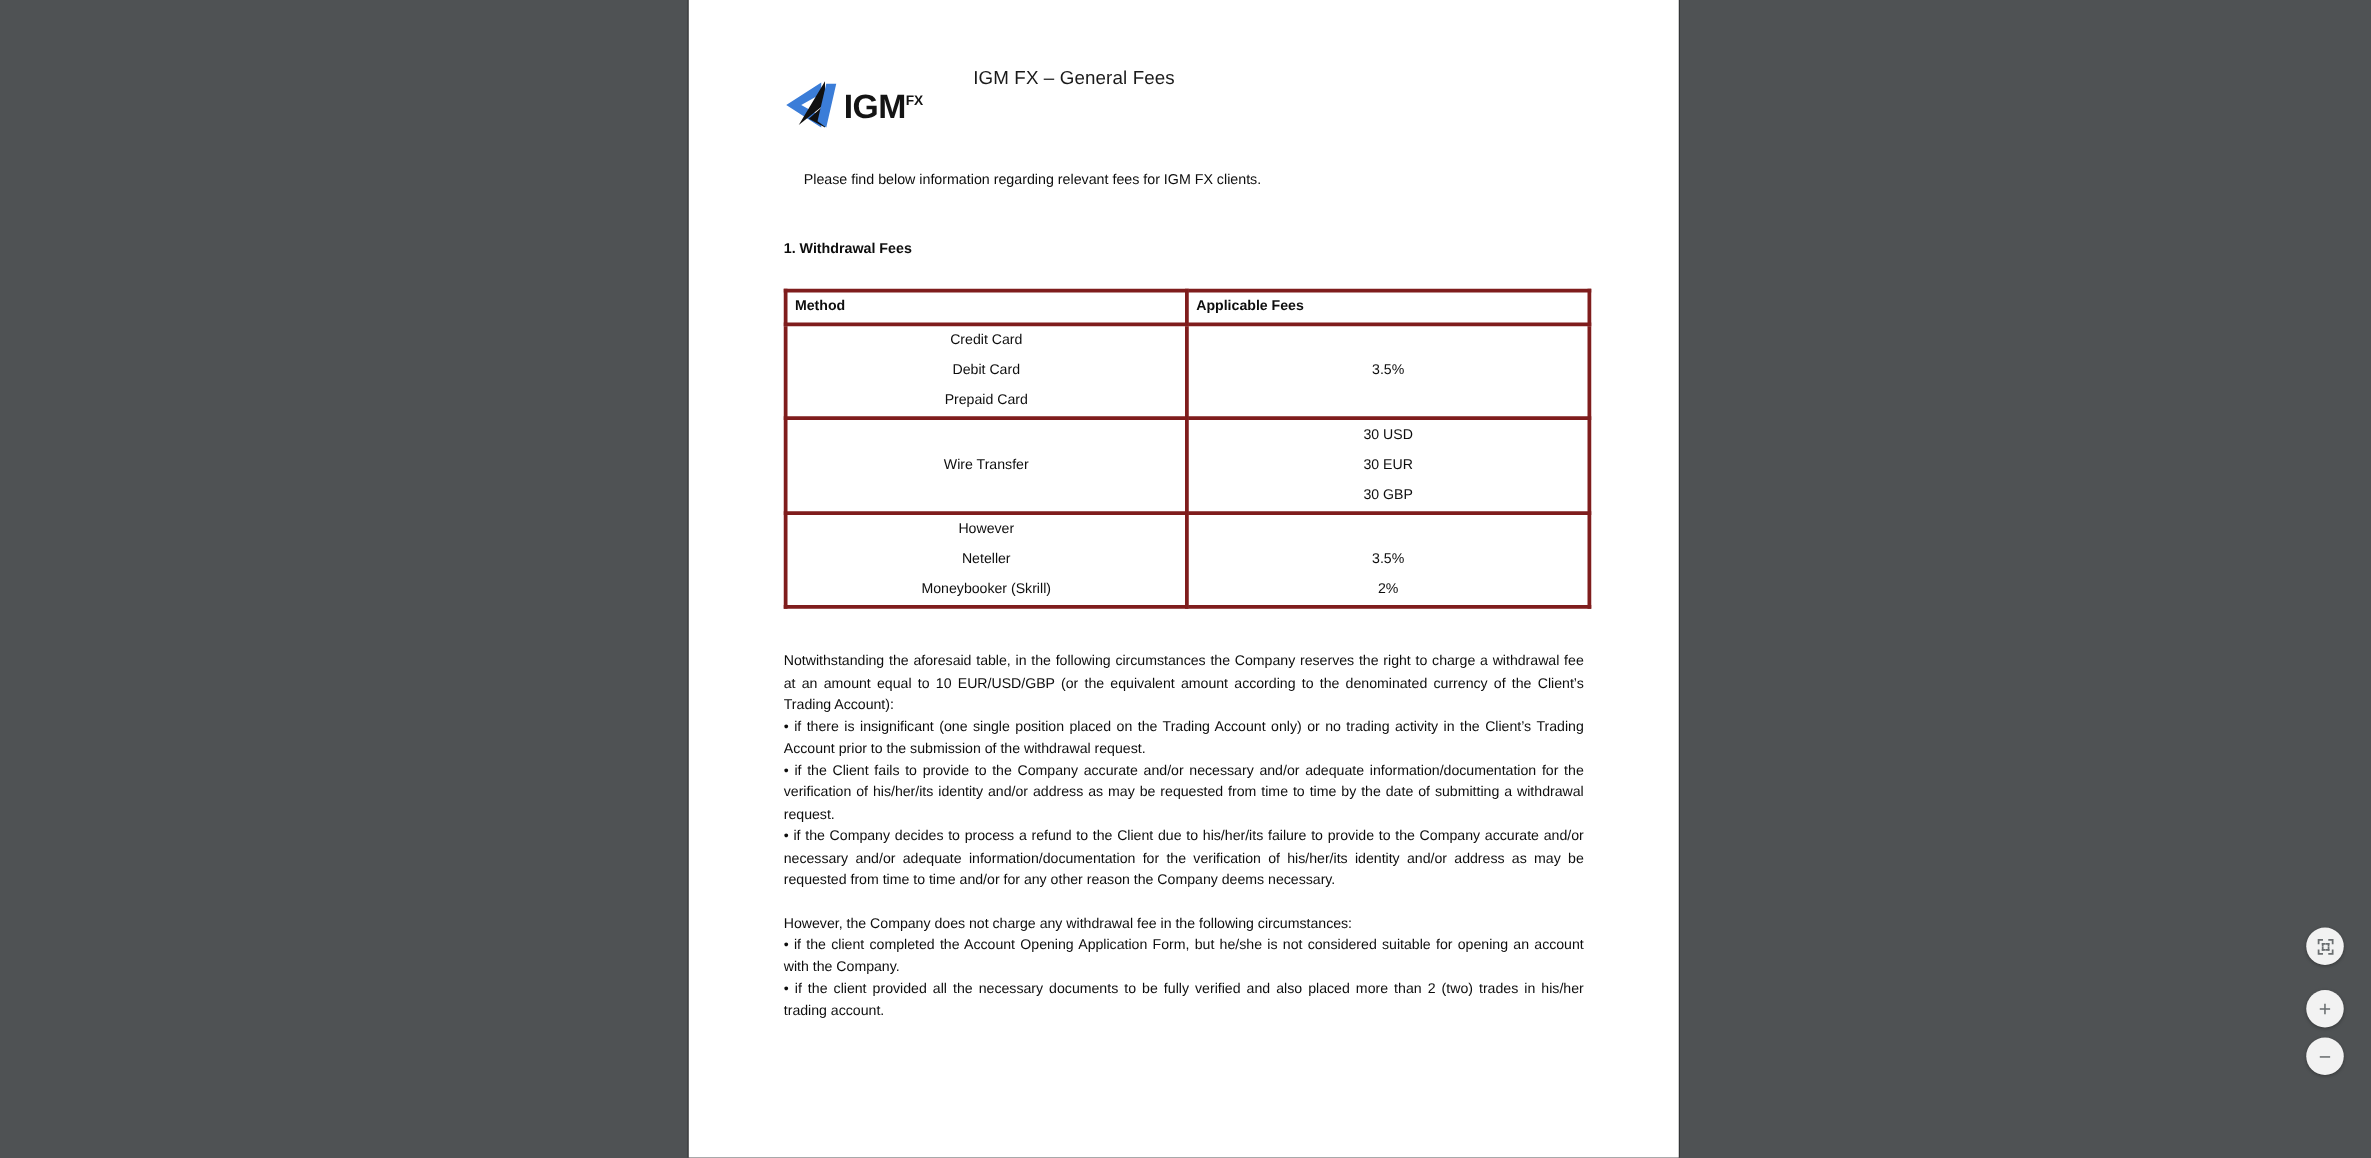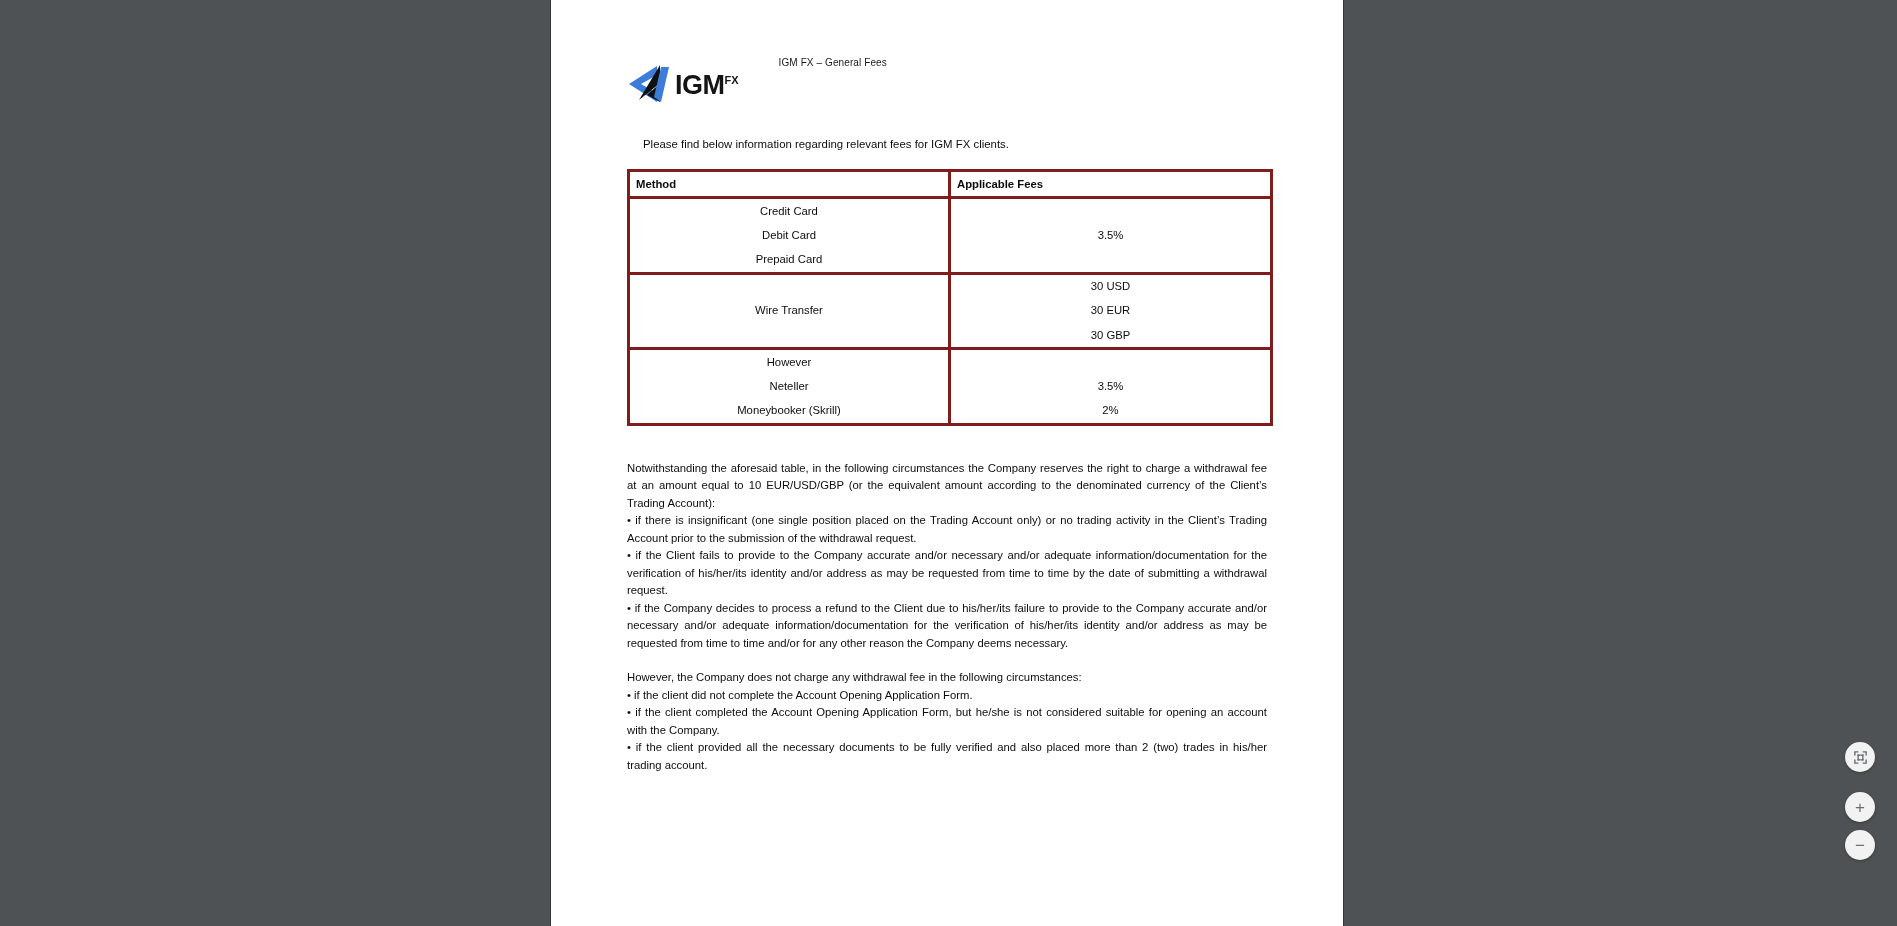--- a/index.html
+++ b/index.html
@@ -72,28 +72,28 @@
     position: relative;
     top: 1px;
   }
   .logo-sup {
     font-size: 11px;
     font-weight: 700;
     vertical-align: super;
     letter-spacing: 0;
   }
   .doc-title {
-    font-size: 10px;
+    font-size: 15px;
     color: #1a1a1a;
     letter-spacing: 0.1px;
   }
 
   
   .intro {
-    margin: 0 0 16px 0;
+    margin: 0 0 38px 0;
     font-size: 11.4px;
     padding-left: 16px;
   }
   .section-heading {
     font-weight: 700;
     font-size: 11.4px;
     margin: 0 0 22px 0;
   }
 
   
@@ -194,20 +194,21 @@
             <polygon points="33,1 33,38 20,31 37,16 12,36" fill="#111111"></polygon>
             <polygon points="34,3 42,3 34,38 27,33" fill="#3b7dd8"></polygon>
           </svg>
           <span class="logo-word"><span>IGM</span><span class="logo-sup">FX</span></span>
         </div>
         <div class="doc-title">IGM FX – General Fees</div>
       </div>
 
       <p class="intro">Please find below information regarding relevant fees for IGM FX clients.</p>
 
+      <p class="section-heading">1. Withdrawal Fees</p>
 
       <table class="fees">
         <colgroup>
             <col class="c1">
             <col class="c2">
           </colgroup>
         <thead>
           <tr>
             <th>Method</th>
             <th>Applicable Fees</th>
@@ -250,21 +251,20 @@
       </table>
 
       <p class="just">Notwithstanding the aforesaid table, in the following circumstances the Company reserves the right to charge a withdrawal fee at an amount equal to 10 EUR/USD/GBP (or the equivalent amount according to the denominated currency of the Client’s Trading Account):</p>
       <p class="bullet">• if there is insignificant (one single position placed on the Trading Account only) or no trading activity in the Client’s Trading Account prior to the submission of the withdrawal request.</p>
       <p class="just">• if the Client fails to provide to the Company accurate and/or necessary and/or adequate information/documentation for the verification of his/her/its identity and/or address as may be requested from time to time by the date of submitting a withdrawal request.</p>
       <p class="bullet">• if the Company decides to process a refund to the Client due to his/her/its failure to provide to the Company accurate and/or necessary and/or adequate information/documentation for the verification of his/her/its identity and/or address as may be requested from time to time and/or for any other reason the Company deems necessary.</p>
 
       <div class="gap-block"></div>
 
       <p class="bullet">However, the Company does not charge any withdrawal fee in the following circumstances:</p>
-      <p class="bullet">• if the client did not complete the Account Opening Application Form.</p>
       <p class="bullet">• if the client completed the Account Opening Application Form, but he/she is not considered suitable for opening an account with the Company.</p>
       <p class="bullet">• if the client provided all the necessary documents to be fully verified and also placed more than 2 (two) trades in his/her trading account.</p>
 
     </div>
   </div>
 
   <div class="controls">
     <button class="ctrl-btn fit" aria-label="fit to screen">
       <svg class="fit-svg" width="15" height="15" viewBox="0 0 16 16">
         <g fill="none" stroke="#6a6e70" stroke-width="1.5" stroke-linecap="square">

